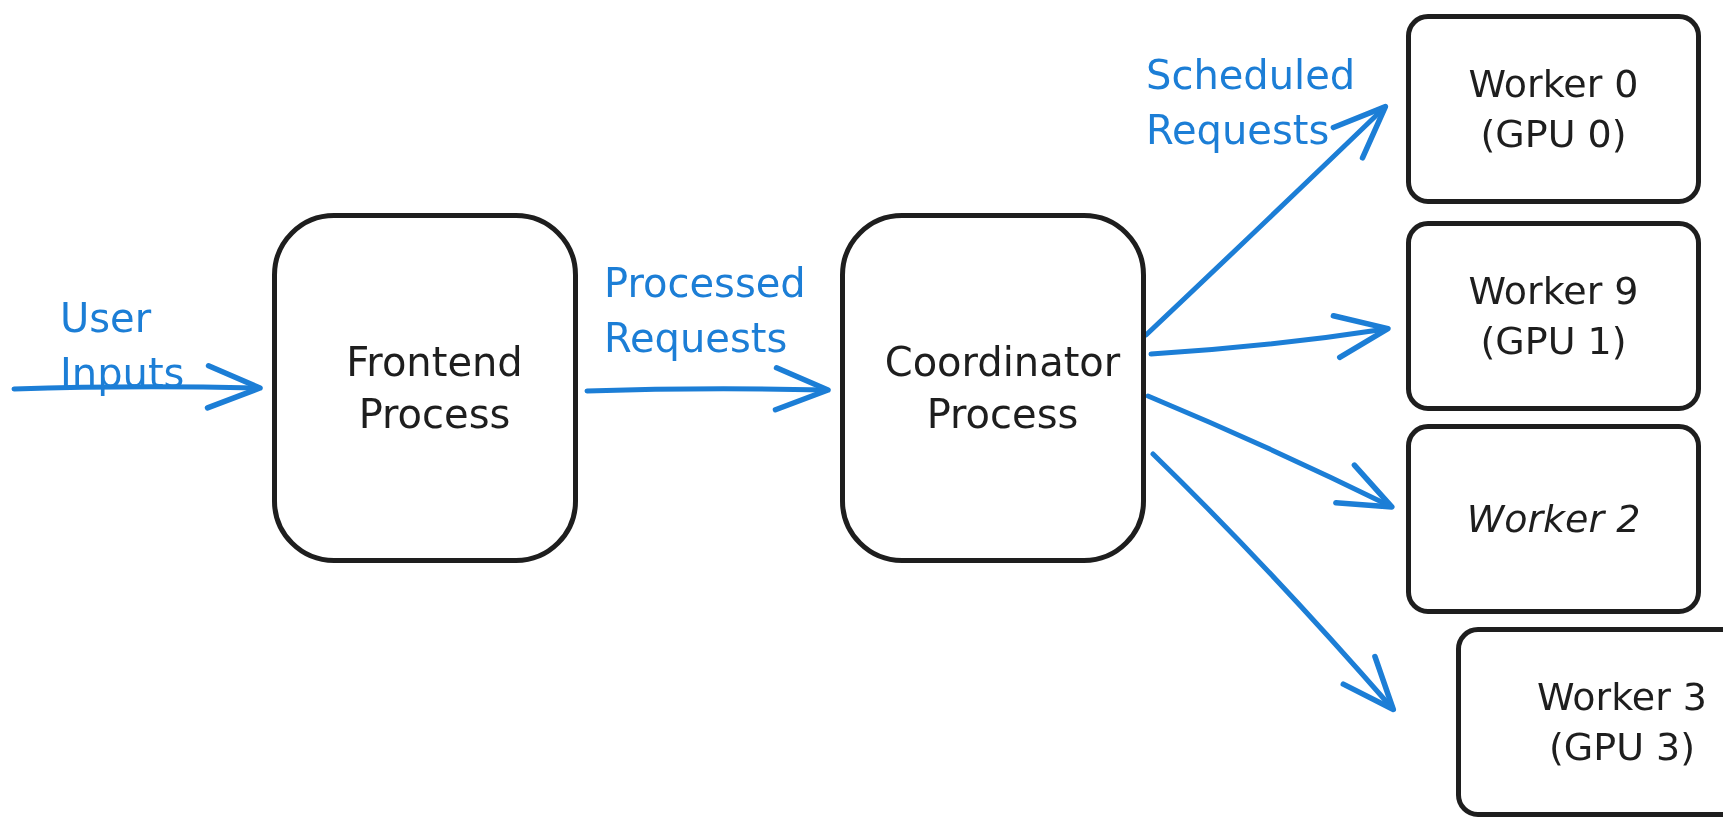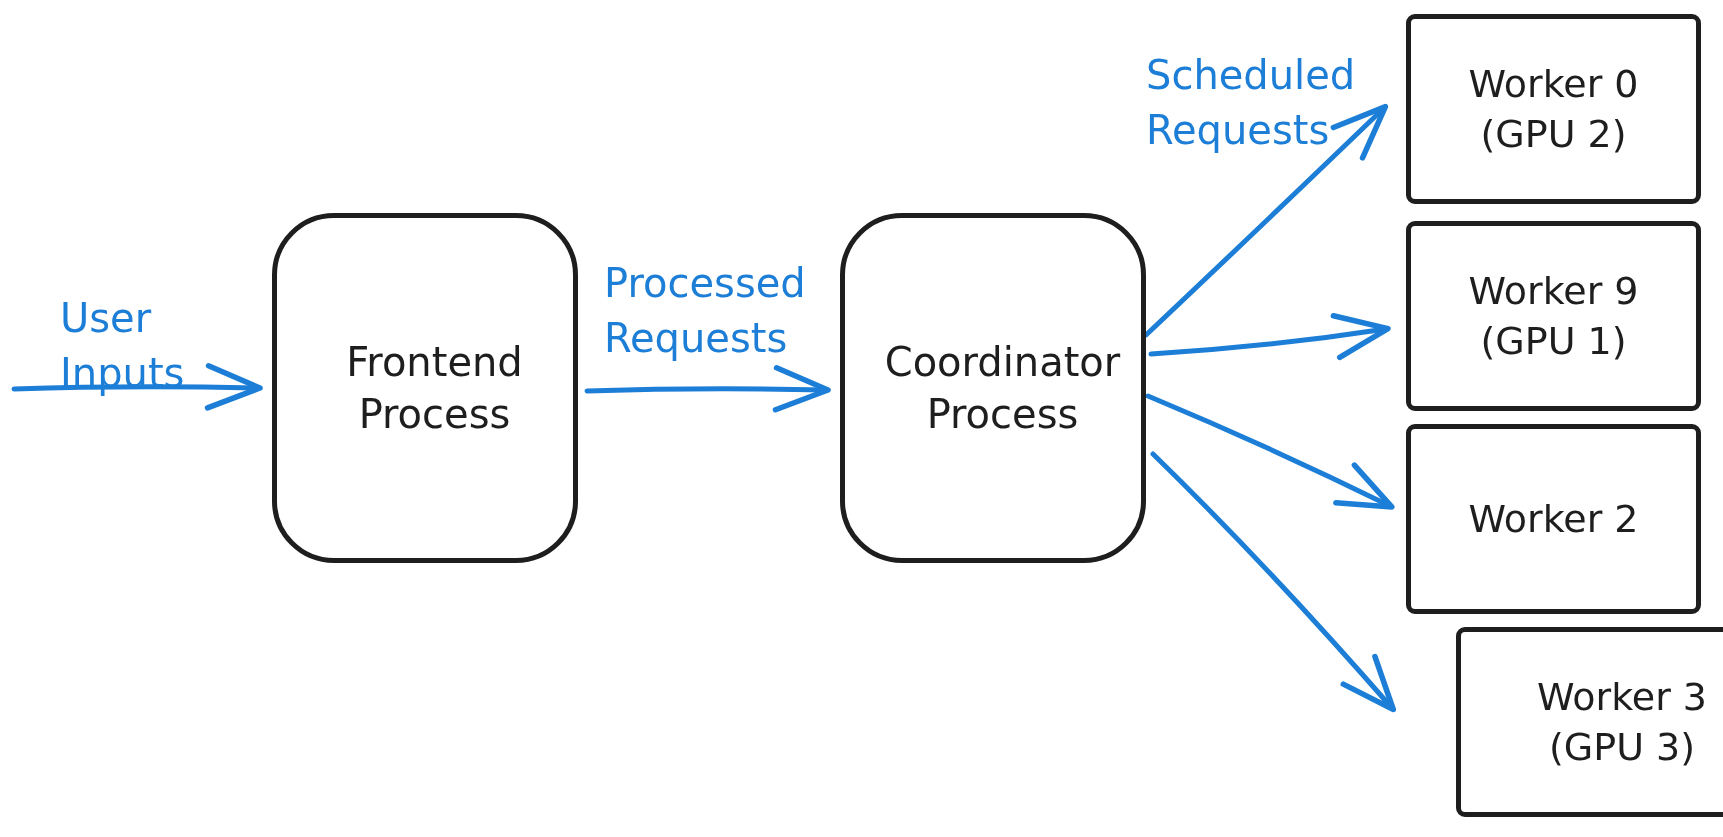--- a/index.html
+++ b/index.html
@@ -42,37 +42,37 @@
   }
   .node.big{
     width:306px;height:350px;
     border-radius:62px;
     font-size:40px;
     line-height:52px;
     padding-left:19px;
   }
   .node.worker{
     width:295px;height:190px;
-    border-radius:9px;
+    border-radius:22px;
     font-size:38px;
     line-height:50px;
   }
   .flow-label{
     position:absolute;
     color:var(--accent);
     font-size:40px;
     line-height:55px;
     white-space:nowrap;
   }
   
   .pos-frontend{left:272px;top:213px;}
   .pos-coordinator{left:840px;top:213px;}
   .pos-worker0{left:1406px;top:14px;}
   .pos-worker1{left:1406px;top:221px;}
-  .pos-worker2{left:1406px;top:424px;}
+  .pos-worker2{left:1406px;top:424px;font-style:italic;}
   .pos-worker3{left:1456px;top:627px;padding-left:37px;}
   
   .pos-user-inputs{left:60px;top:262px;margin-top:29px;}
   .pos-processed{left:604px;top:256px;}
   .pos-scheduled{left:1146px;top:48px;}
 </style>
 </head>
 <body>
 
 <div class="canvas">
@@ -111,21 +111,21 @@
     <div>Process</div>
   </div>
 
   <div class="node big pos-coordinator">
     <div>Coordinator</div>
     <div>Process</div>
   </div>
 
   <div class="node worker pos-worker0">
     <div>Worker 0</div>
-    <div>(GPU 2)</div>
+    <div>(GPU 0)</div>
   </div>
 
   <div class="node worker pos-worker1">
     <div>Worker 9</div>
     <div>(GPU 1)</div>
   </div>
 
   <div class="node worker pos-worker2">
     <div>Worker 2</div>
   </div>

